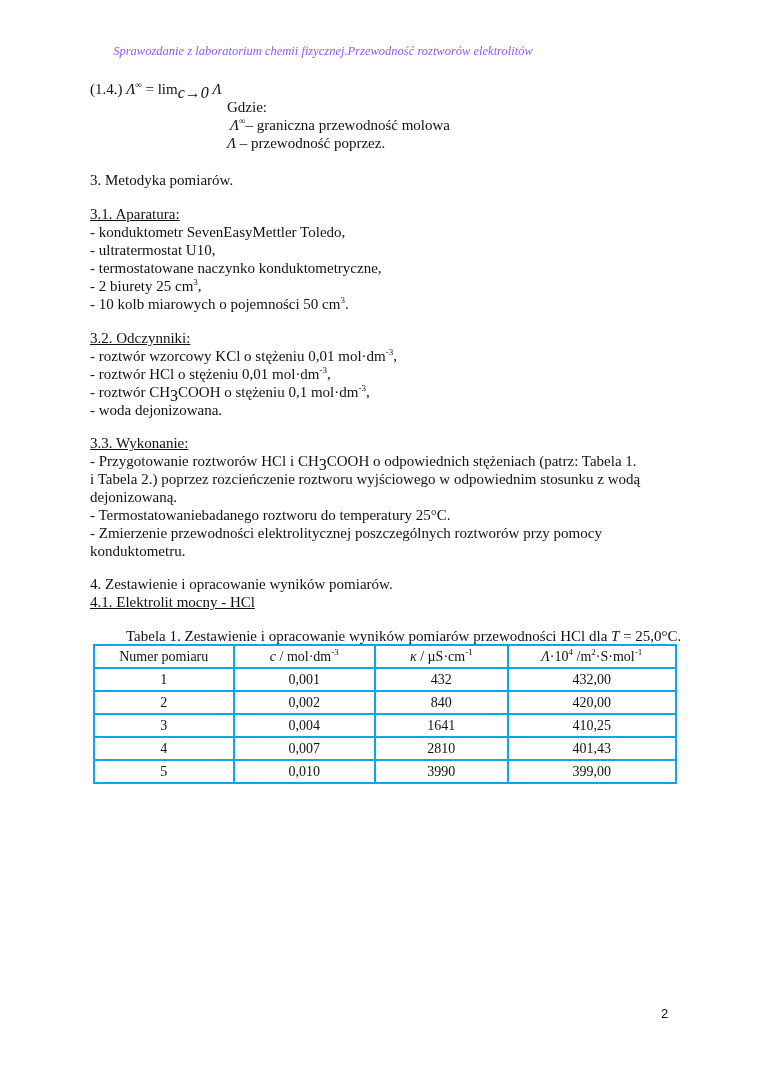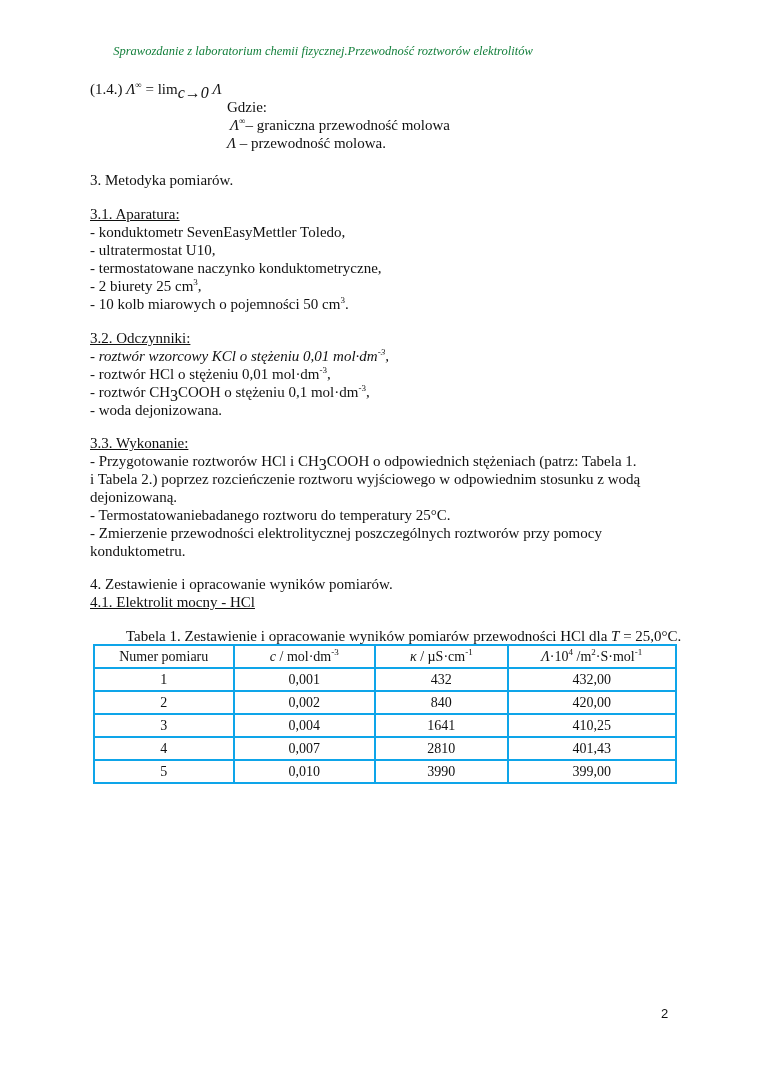--- a/index.html
+++ b/index.html
@@ -1,19 +1,19 @@
 <!DOCTYPE html>
 <html><head>
 <meta charset="utf-8">
 <style>
   html, body { margin:0; padding:0; background:#ffffff; }
   body { width:760px; height:1075px; position:relative; overflow:hidden;
          font-family:"Liberation Serif", "DejaVu Serif", serif; color:#111; }
   .abs { position:absolute; white-space:nowrap; }
-  .hdr { top:44px; left:0; width:646px; text-align:center; font-size:12.5px; font-style:italic; color:#15803d; }
+  .hdr { top:44px; left:0; width:646px; text-align:center; font-size:12.5px; font-style:italic; color:#8b5cf6; }
   .txt { font-size:15px; line-height:19px; }
   .b { font-weight:normal; }
   .u { text-decoration:underline; }
   sup { font-size:9px; vertical-align:super; line-height:0; }
   sub { font-size:16px; vertical-align:sub; line-height:0; }
   .it { font-style:italic; }
   table.t { position:absolute; left:93px; top:644px; width:584px; border-collapse:collapse; font-size:14px; }
   table.t td, table.t th { border:2px solid #0ea5e9; text-align:center; font-weight:normal; padding:0; height:21px; line-height:20px; }
   .pagenum { font-family:"Liberation Sans", sans-serif; font-size:13px; }
 </style>
@@ -21,33 +21,33 @@
 <body>
 
 <div class="abs hdr"><span>Sprawozdanie z laboratorium chemii fizycznej.</span><span>Przewodność roztworów elektrolitów</span></div>
 
 <div class="abs txt" style="left:90px;top:80px;">
   <span>(1.4.)</span>
   <span class="it">Λ</span><sup>∞</sup><span> = lim</span><sub class="it">c→0</sub><span class="it"> Λ</span>
 </div>
 <div class="abs txt" style="left:227px;top:98px;">Gdzie:</div>
 <div class="abs txt" style="left:230px;top:116px;"><span class="it">Λ</span><sup>∞</sup><span>– graniczna przewodność molowa</span></div>
-<div class="abs txt" style="left:227px;top:134px;"><span class="it">Λ</span><span> – przewodność molowa.</span></div>
+<div class="abs txt" style="left:227px;top:134px;"><span class="it">Λ</span><span> – przewodność poprzez.</span></div>
 
 <div class="abs txt b" style="left:90px;top:171px;">3. Metodyka pomiarów.</div>
 
 <div class="abs txt u" style="left:90px;top:205px;">3.1. Aparatura:</div>
 <div class="abs txt" style="left:90px;top:223px;">- konduktometr SevenEasyMettler Toledo,</div>
 <div class="abs txt" style="left:90px;top:241px;">- ultratermostat U10,</div>
 <div class="abs txt" style="left:90px;top:259px;">- termostatowane naczynko konduktometryczne,</div>
 <div class="abs txt" style="left:90px;top:277px;"><span>- 2 biurety 25 cm</span><sup>3</sup><span>,</span></div>
 <div class="abs txt" style="left:90px;top:295px;"><span>- 10 kolb miarowych o pojemności 50 cm</span><sup>3</sup><span>.</span></div>
 
 <div class="abs txt u" style="left:90px;top:329px;">3.2. Odczynniki:</div>
-<div class="abs txt" style="left:90px;top:347px;font-style:italic;"><span>- roztwór wzorcowy KCl o stężeniu 0,01 mol·dm</span><sup>-3</sup><span>,</span></div>
+<div class="abs txt" style="left:90px;top:347px;"><span>- roztwór wzorcowy KCl o stężeniu 0,01 mol·dm</span><sup>-3</sup><span>,</span></div>
 <div class="abs txt" style="left:90px;top:365px;"><span>- roztwór HCl o stężeniu 0,01 mol·dm</span><sup>-3</sup><span>,</span></div>
 <div class="abs txt" style="left:90px;top:383px;"><span>- roztwór CH</span><sub>3</sub><span>COOH o stężeniu 0,1 mol·dm</span><sup>-3</sup><span>,</span></div>
 <div class="abs txt" style="left:90px;top:401px;">- woda dejonizowana.</div>
 
 <div class="abs txt u" style="left:90px;top:434px;">3.3. Wykonanie:</div>
 <div class="abs txt" style="left:90px;top:452px;"><span>- Przygotowanie roztworów HCl i CH</span><sub>3</sub><span>COOH o odpowiednich stężeniach  (patrz: Tabela 1.</span></div>
 <div class="abs txt" style="left:90px;top:470px;">i Tabela 2.) poprzez rozcieńczenie roztworu wyjściowego w odpowiednim stosunku z wodą</div>
 <div class="abs txt" style="left:90px;top:488px;">dejonizowaną.</div>
 <div class="abs txt" style="left:90px;top:506px;">- Termostatowaniebadanego roztworu do temperatury 25°C.</div>
 <div class="abs txt" style="left:90px;top:524px;">- Zmierzenie przewodności elektrolitycznej poszczególnych roztworów przy pomocy</div>

